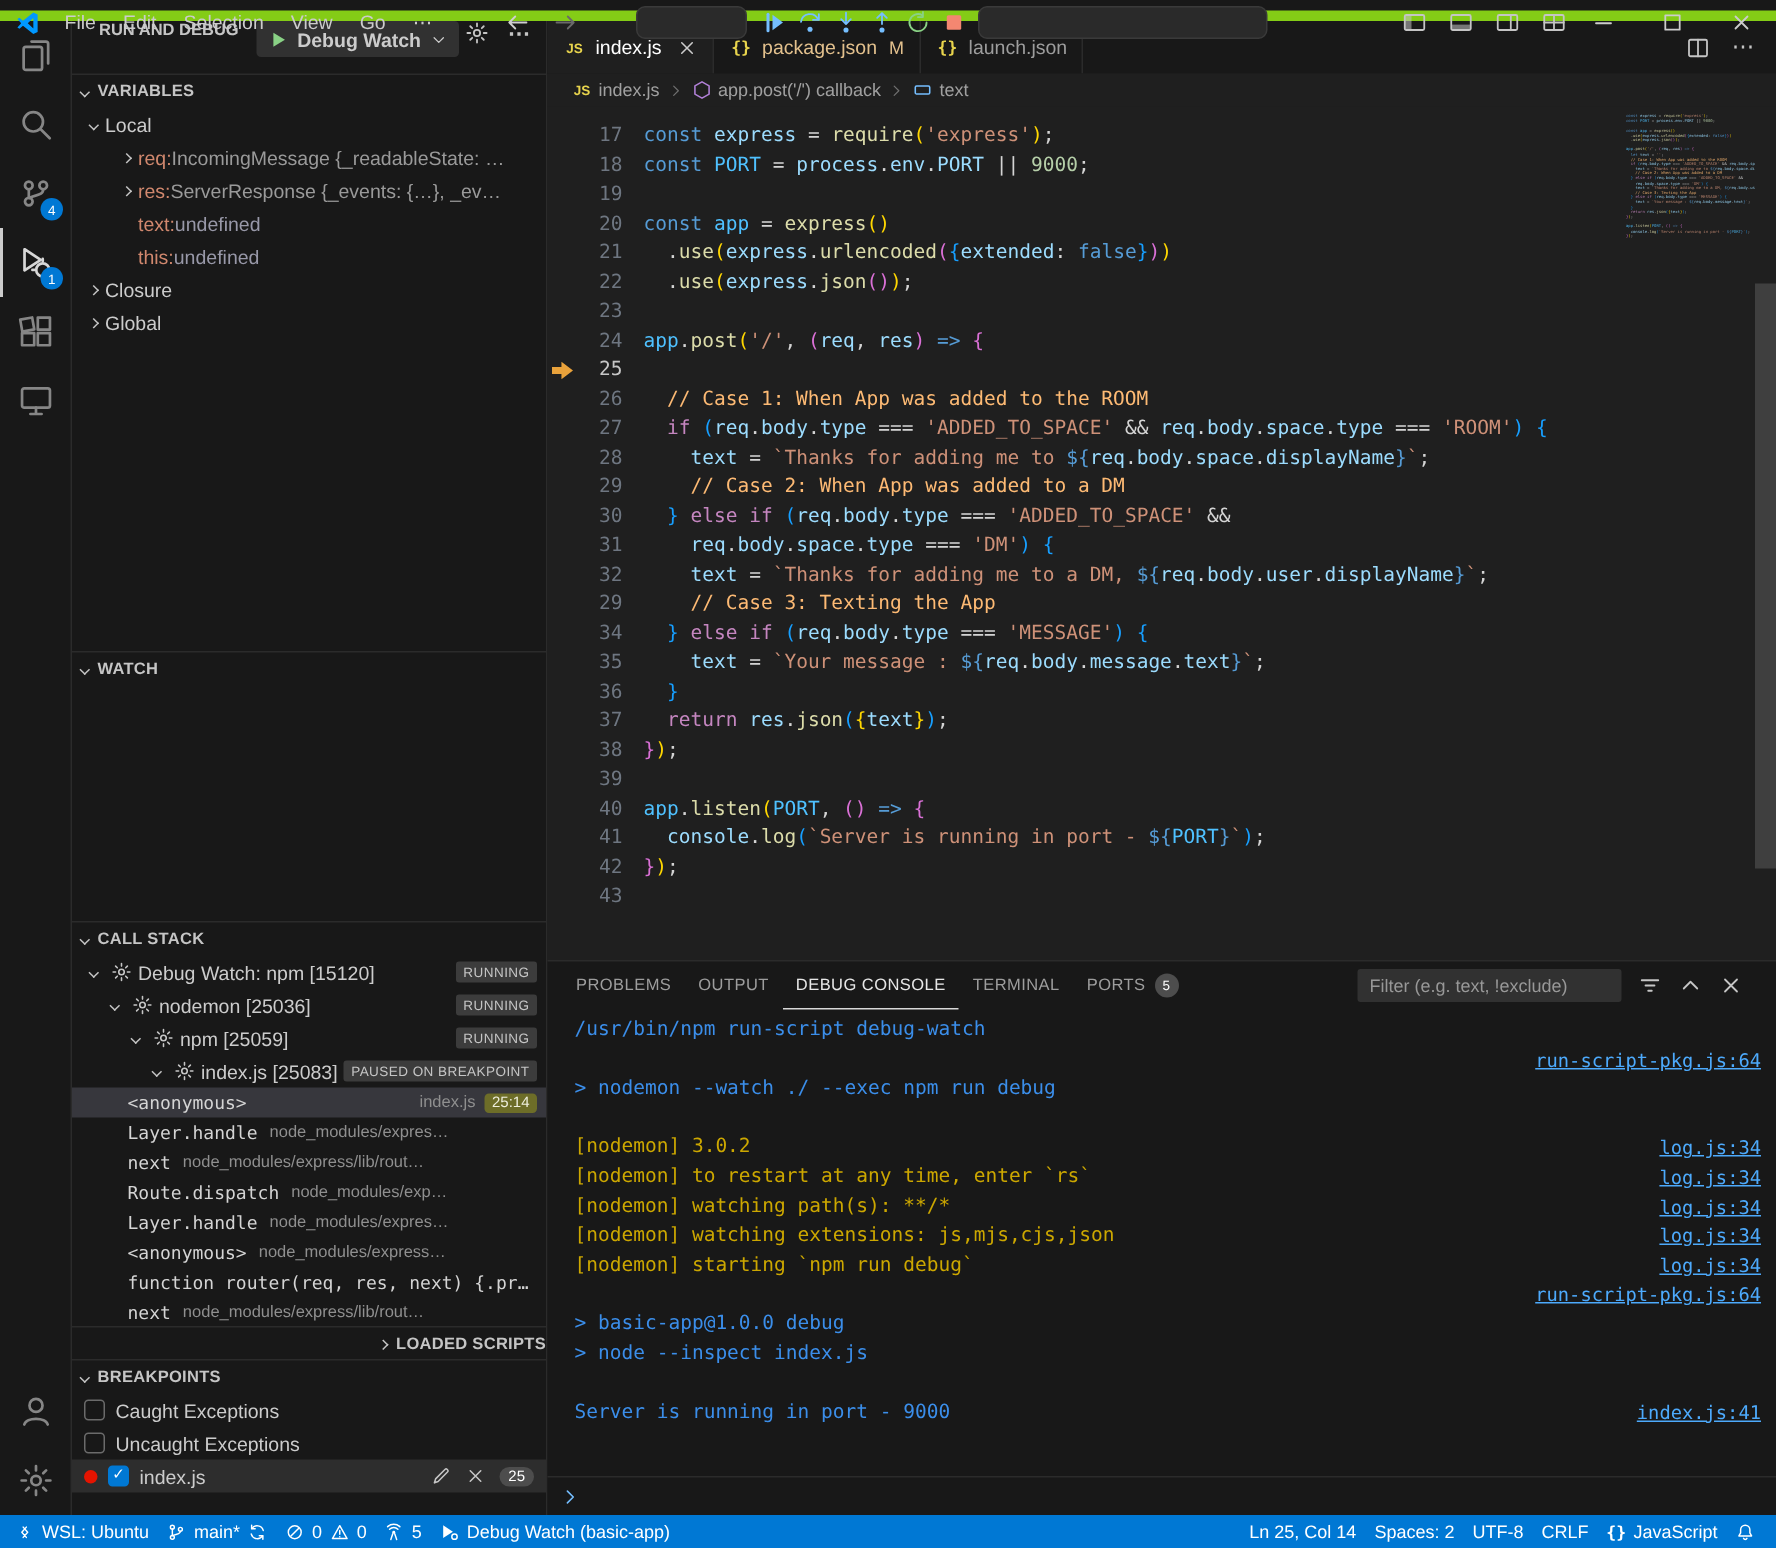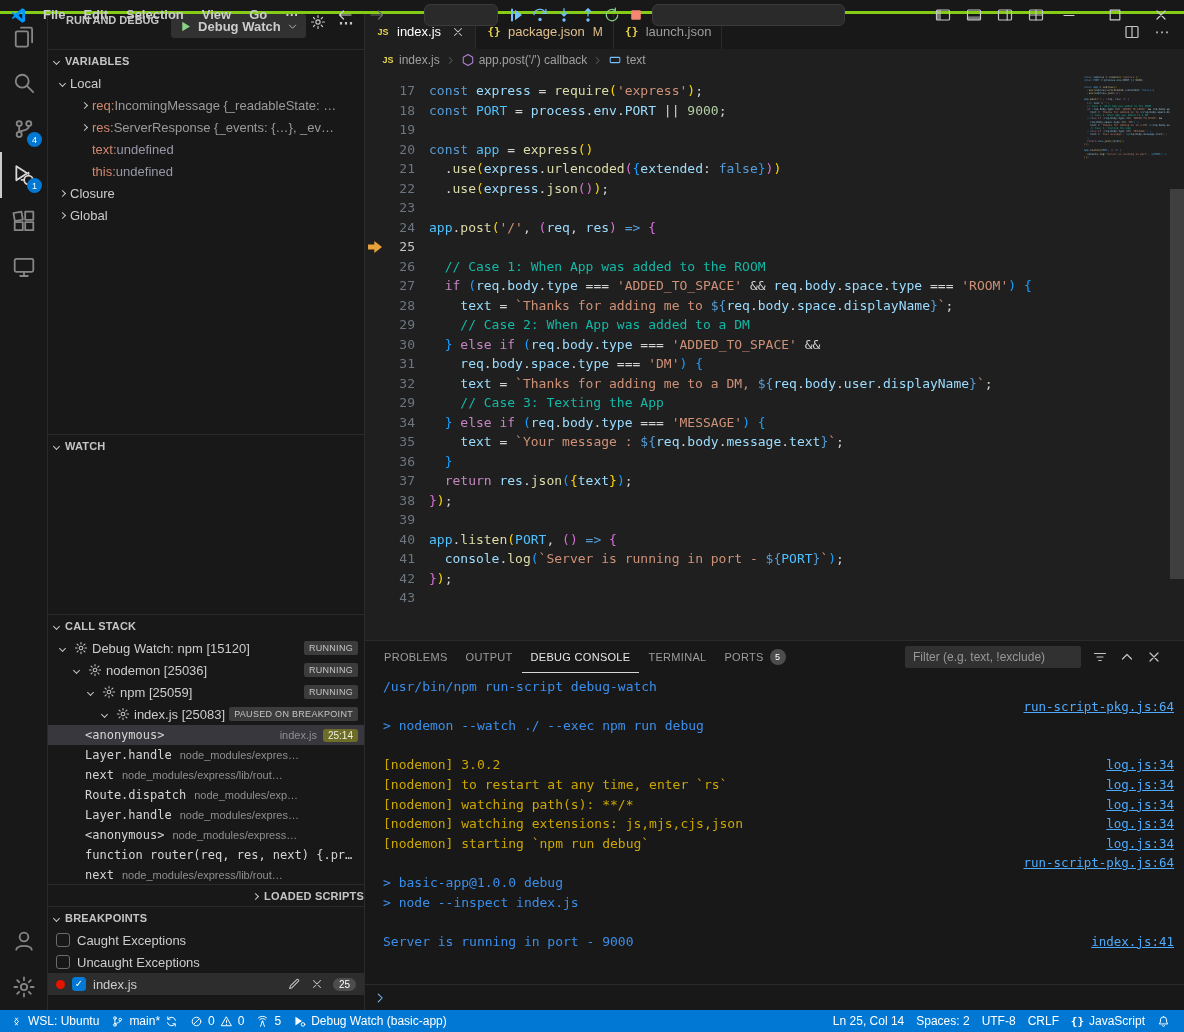--- a/index.html
+++ b/index.html
@@ -16,21 +16,21 @@
   .json-ico{font-family:"DejaVu Sans Mono",monospace;font-weight:bold;font-size:11px;color:#e8d44d;}
   .tint-blue{color:#75beff}.tint-green{color:#89d185}.tint-red{color:#f48771}.tint-gray{color:#c5c5c5}
   [data-name="symbol-method-icon"]{color:#b180d7}
   [data-name="symbol-field-icon"]{color:#75beff}
   [data-name="debug-start-icon"]{color:#89d185}
   .chev{width:5px;height:5px;border-right:1.2px solid #c5c5c5;border-bottom:1.2px solid #c5c5c5;
     display:inline-block;transform:rotate(45deg);}
   .chev.right{transform:rotate(-45deg);}
 
   
-  .titlebar{height:14px;background:#181818;border-bottom:3px solid #84cc16;position:relative;flex:none;font-weight:bold;}
+  .titlebar{height:14px;background:#181818;border-bottom:7px solid #84cc16;position:relative;flex:none;}
   .vscode-logo{position:absolute;left:10px;top:7px;width:17px;height:17px;}
   .menus{position:absolute;left:34px;top:0;height:30px;display:flex;align-items:center;}
   .menu-item{padding:0 9px;height:22px;line-height:22px;border-radius:4px;color:#cccccc;font-size:13px;}
   .nav-arrows{position:absolute;left:337px;top:0;height:30px;display:flex;align-items:center;gap:16px;color:#cfcfcf;}
   .nav-arrows .disabled{color:#6a6a6a;}
   .cc-box{position:absolute;top:4px;height:22px;background:#2a2a2a;border:1px solid #3a3a3a;border-radius:6px;}
   .cc-left{left:424px;width:74px;}
   .cc-right{left:652px;width:193px;}
   .debug-toolbar{position:absolute;left:505px;top:3px;height:24px;display:flex;align-items:center;gap:3px;}
   .dbg-btn{width:21px;height:22px;display:flex;align-items:center;justify-content:center;border-radius:4px;}
@@ -127,21 +127,21 @@
     font-family:"DejaVu Sans Mono",monospace;font-size:13px;line-height:19.5px;}
   .cl{display:flex;height:19.5px;}
   .cl .gutter{width:20px;flex:none;position:relative;}
   .cl .num{width:30px;flex:none;text-align:right;color:#6e7681;}
   .cl .srcline{flex:1;white-space:pre;padding-left:14px;overflow:hidden;}
   .cl.current .num{color:#c6c6c6;}
   .cl.current .srcline{background:rgba(230,225,50,.22);margin-top:48px;}
   .exec-arrow{position:absolute;left:3px;top:3px;width:14px;height:14px;background:#e9a23b;
     clip-path:polygon(0 33%,45% 33%,45% 8%,100% 50%,45% 92%,45% 67%,0 67%);}
   .tk-k{color:#569cd6}.tk-c{color:#c586c0}.tk-f{color:#dcdcaa}.tk-v{color:#9cdcfe}.tk-C{color:#4fc1ff}
-  .tk-s{color:#ce9178}.tk-n{color:#b5cea8}.tk-m{color:#14b8a6}.tk-p{color:#d4d4d4}
+  .tk-s{color:#ce9178}.tk-n{color:#b5cea8}.tk-m{color:#fdba74}.tk-p{color:#d4d4d4}
   .tk-g{color:#ffd700}.tk-pk{color:#da70d6}.tk-bl{color:#179fff}
   .deco-dot{display:inline-block;width:9px;height:9px;border-radius:50%;background:#8a8a8a;
     margin:0 5px 0 1px;vertical-align:middle;}
   .deco-dbg{display:inline-block;width:11px;height:13px;border:1.5px solid #ffc520;border-left-width:3px;
     border-radius:2px 6px 6px 2px;background:rgba(255,197,32,.3);margin-right:5px;vertical-align:middle;}
   .minimap{position:absolute;top:5px;right:14px;width:86px;overflow:hidden;
     font-family:"DejaVu Sans Mono",monospace;font-size:2.6px;line-height:3.2px;opacity:.85;}
   .mm-line{white-space:pre;height:3.2px;overflow:hidden;}
   .scroll-thumb{position:absolute;top:118px;right:0;width:14px;height:390px;background:rgba(140,140,140,.30);}
 

